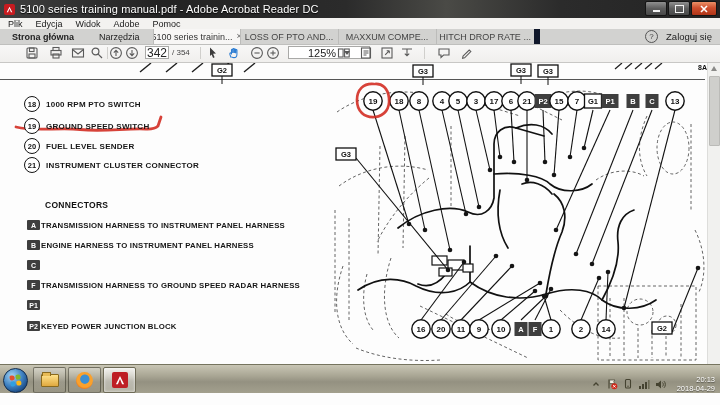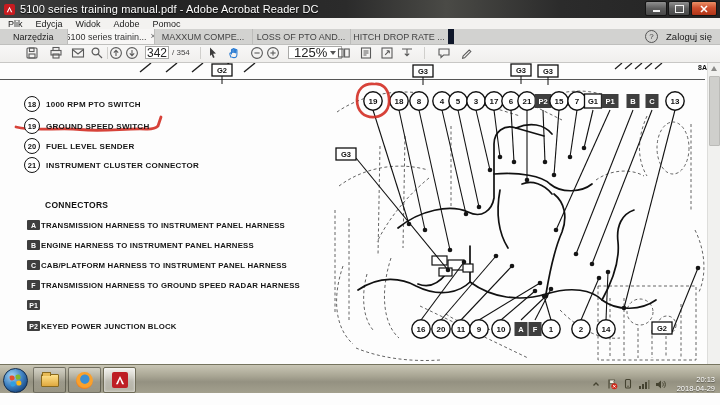--- a/index.html
+++ b/index.html
@@ -41,22 +41,22 @@
   
   .toolbar{position:absolute;top:44px;left:0;right:0;height:18px;
     background:linear-gradient(#f8f8f7,#f0efed);border-bottom:1px solid #c8c7c5;z-index:27}
   .tbi{position:absolute;top:2px;width:14px;height:14px}
   .tb-sep{position:absolute;top:3px;width:1px;height:12px;background:#d0cfcc}
   .page-box{position:absolute;left:145px;top:2px;width:22px;height:11px;background:#fff;
     border:1px solid #a9a9a7;font-size:12px;color:#222;text-align:center;padding:0;
     font-family:"Liberation Sans",sans-serif}
   .page-total{position:absolute;left:172px;top:4px;font-size:8px;color:#444}
   .zoom-box{position:absolute;left:288px;top:2px;width:42px;height:11px;background:#fff;
-    border:1px solid #a9a9a7;font-size:13px;color:#222;display:flex;align-items:center;
-    justify-content:space-between;padding:0 5px}
+    border:1px solid #a9a9a7;font-size:11px;color:#222;display:flex;align-items:center;
+    justify-content:space-between;padding:0 19px}
   .caret-down{width:0;height:0;border-left:3px solid transparent;border-right:3px solid transparent;
     border-top:4px solid #555}
   
   .content{position:absolute;top:62px;left:0;width:720px;height:315px;background:#fdfdfd;z-index:1}
   #diag{position:absolute;top:0;left:0}
   .legend-row{position:absolute;left:24px;display:flex;align-items:center;gap:6px;height:16px}
   .lnum{width:14px;height:14px;border:1.4px solid #141414;border-radius:50%;background:#fff;
     color:#111;font-size:7.5px;font-weight:700;display:flex;align-items:center;justify-content:center;flex:0 0 auto}
   .llabel{font-size:8px;font-weight:700;letter-spacing:.25px;color:#161616;white-space:nowrap}
   .conn-head{position:absolute;left:45px;top:138px;font-size:8.5px;font-weight:800;
@@ -126,31 +126,32 @@
         </svg>
     </span>
   </span>
 </div>
 
 <div class="menubar">
     <span id="menu-items"><span class="menu-item">Plik</span><span class="menu-item">Edycja</span><span class="menu-item">Widok</span><span class="menu-item">Adobe</span><span class="menu-item">Pomoc</span></span>
   </div>
 
 <div class="tabbar">
+  <span class="nav-link">Strona główna</span>
   <span class="nav-link tools">Narzędzia</span>
   <span id="doc-tabs" style="display:flex">
       <span class="doc-tab active">
         <span>5100 series trainin...</span>
         <span class="tab-close">×</span>
       </span>
       <span class="doc-tab">
-        <span>MAXXUM COMPE...</span>
+        <span>LOSS OF PTO AND...</span>
       </span>
       <span class="doc-tab">
-        <span>LOSS OF PTO AND...</span>
+        <span>MAXXUM COMPE...</span>
       </span>
       <span class="doc-tab">
         <span>HITCH DROP RATE ...</span>
       </span>
     </span>
   <span class="tab-right">
     <span class="help-circle">?</span>
     <span class="sign-in">Zaloguj się</span>
   </span>
 </div>
@@ -569,21 +570,20 @@
       <div class="conn-row" style="top: 157px;">
         <span class="ccode">A</span>
         <span class="clabel">TRANSMISSION HARNESS TO INSTRUMENT PANEL HARNESS</span>
       </div>
       <div class="conn-row" style="top: 177px;">
         <span class="ccode">B</span>
         <span class="clabel">ENGINE HARNESS TO INSTRUMENT PANEL HARNESS</span>
       </div>
       <div class="conn-row" style="top: 197px;">
         <span class="ccode">C</span>
-        <span class="clabel">CAB/PLATFORM HARNESS TO INSTRUMENT PANEL HARNESS</span>
       </div>
       <div class="conn-row" style="top: 217px;">
         <span class="ccode">F</span>
         <span class="clabel">TRANSMISSION HARNESS TO GROUND SPEED RADAR HARNESS</span>
       </div>
       <div class="conn-row" style="top: 237px;">
         <span class="ccode">P1</span>
       </div>
       <div class="conn-row" style="top: 258px;">
         <span class="ccode">P2</span>

